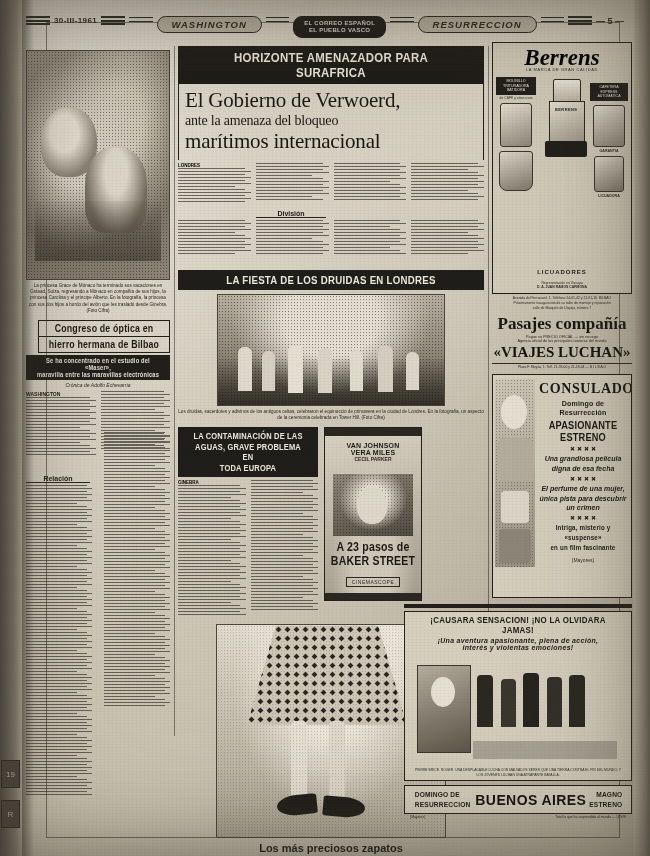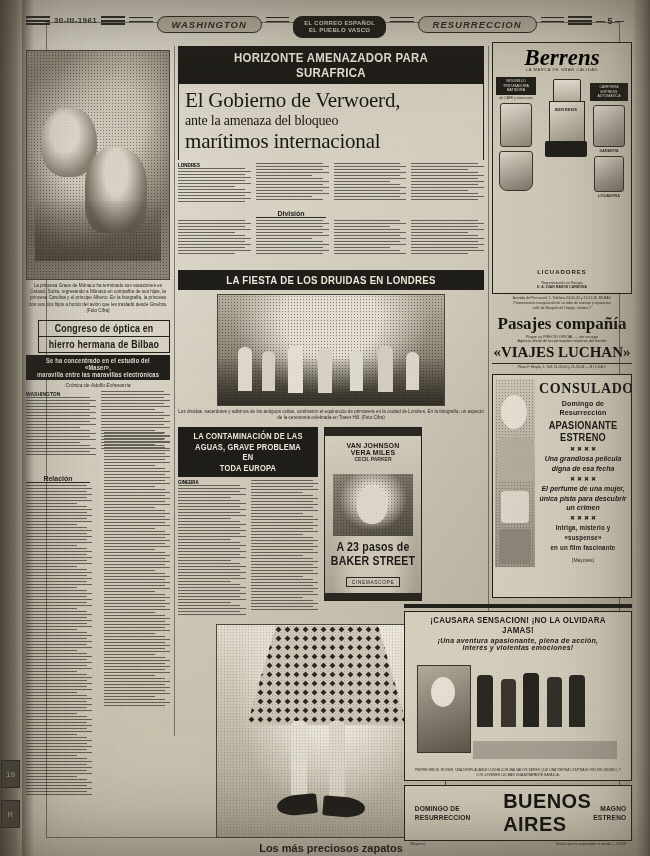--- a/index.html
+++ b/index.html
@@ -884,21 +884,21 @@
 
       <div style="font-size:3.4px;color:#2d2a24;line-height:1.35;padding:3px 6px 3px;text-align:center;">PIERRE BRICE. ROGER. UNA DESPLACABLE LUCHA CON MALVADOS SERES QUE UNA TIERRA CONTRA EL FIN DEL MUNDO, Y LOS JOVENES LUCHAN UNA ATRAPANTE BATALLA.</div>
     </div>
 
     <div class="ad" style="margin-top:4px;background:#d8d1c0;display:flex;align-items:center;
          justify-content:space-between;padding:4px 6px;">
       <div class="cond" style="font-size:7.5px;font-weight:bold;color:#1b1915;line-height:1.25;text-align:left;">
         <div>DOMINGO DE</div>
         <div>RESURRECCION</div>
       </div>
-      <div style="font-size:20px;font-weight:bold;color:#141310;letter-spacing:.4px;margin-left:29px;">BUENOS AIRES</div>
+      <div style="font-size:14px;font-weight:bold;color:#141310;letter-spacing:.4px;">BUENOS AIRES</div>
       <div class="cond" style="font-size:7.5px;font-weight:bold;color:#1b1915;line-height:1.25;text-align:right;">
         <div>MAGNO</div>
         <div>ESTRENO</div>
       </div>
     </div>
     <div style="display:flex;justify-content:space-between;font-size:3.4px;color:#2d2a24;padding:1px 6px 0;">
       <span>(Mayores)</span>
       <span>Total lo que ha sorprendido al mundo — LEVIS</span>
     </div>
   </div>

